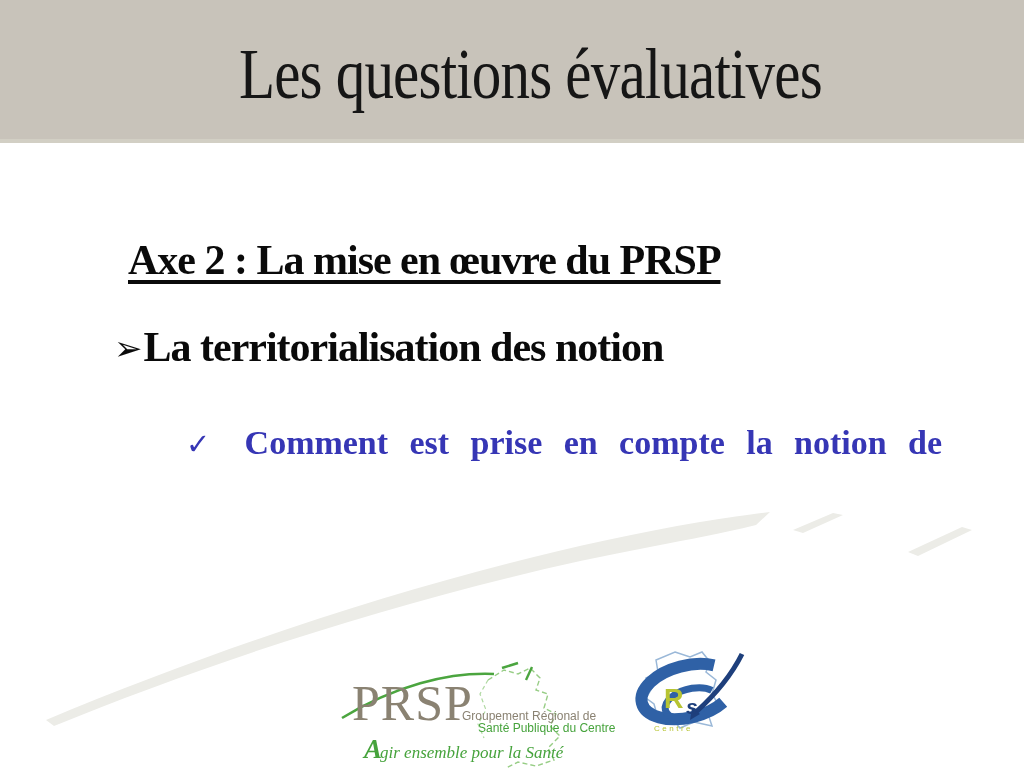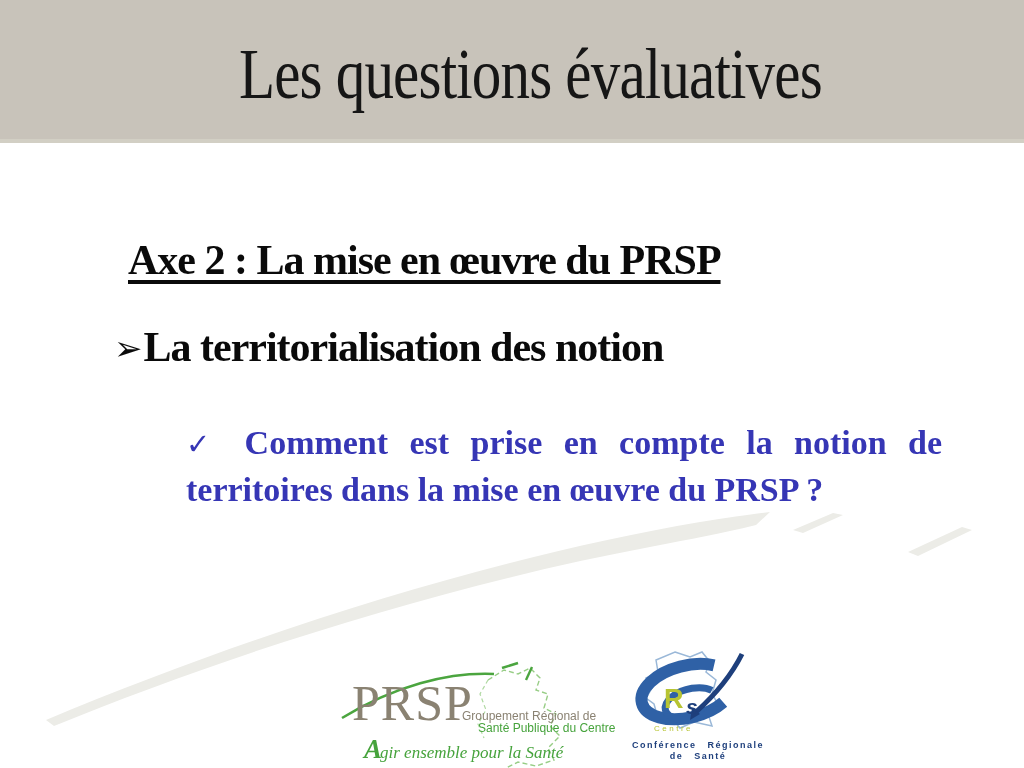--- a/index.html
+++ b/index.html
@@ -139,21 +139,20 @@
     <div class="bullet-line">
       <span class="arrow-bullet">➢</span>
       <span>La territorialisation des notion</span>
     </div>
 
     <div class="question-block">
       <div class="q-line1">
         <span class="check-mark">✓</span>
         <span>Comment est prise en compte la notion de</span>
       </div>
-      <div class="q-line2">territoires dans la mise en œuvre du PRSP ?</div>
     </div>
 
     <div class="grsp-logo">
       <svg class="grsp-art" width="264" height="110" viewBox="0 0 264 110" aria-hidden="true">
 
         <path d="M150,22 L166,12 L180,16 L192,10 L202,20 L198,32 L210,36 L206,50 L218,56 L212,68 L222,78 L210,90 L216,102 L198,108 L180,104 L168,110" fill="none" stroke="#8cc878" stroke-width="1.4" stroke-dasharray="5 3" opacity="0.9"></path>
         <path d="M150,22 L142,36 L148,52 L140,66 L146,80" fill="none" stroke="#8cc878" stroke-width="1.2" stroke-dasharray="4 3" opacity="0.7"></path>
 
         <path d="M4,60 C56,28 110,14 156,16" fill="none" stroke="#4ba53f" stroke-width="2.6"></path>
         <path d="M164,10 L180,5" fill="none" stroke="#4ba53f" stroke-width="2.6"></path>
@@ -181,20 +180,16 @@
         <g transform="rotate(-14 70 52)">
           <path d="M94,46 A27,15 0 1 0 94,62" fill="none" stroke="var(--crs-blue)" stroke-width="7"></path>
         </g>
 
         <path d="M122,4 C112,24 96,44 76,62" fill="none" stroke="var(--crs-navy)" stroke-width="5"></path>
         <path d="M72,58 L80,64 L70,70 Z" fill="var(--crs-navy)"></path>
         <text x="44" y="58" font-family="Liberation Sans, sans-serif" font-size="27" font-weight="bold" fill="var(--crs-yellowgreen)">R</text>
         <text x="66" y="64" font-family="Liberation Sans, sans-serif" font-size="21" font-weight="bold" font-style="italic" fill="var(--crs-navy)">s</text>
         <text x="34" y="81" font-family="Liberation Sans, sans-serif" font-size="8" letter-spacing="2.5" fill="var(--crs-yellowgreen)">Centre</text>
       </svg>
-      <div class="crs-caption">
-        <div>Conférence Régionale</div>
-        <div>de Santé</div>
-      </div>
     </div>
 
   </div>
 </div>
 
 </body></html>

